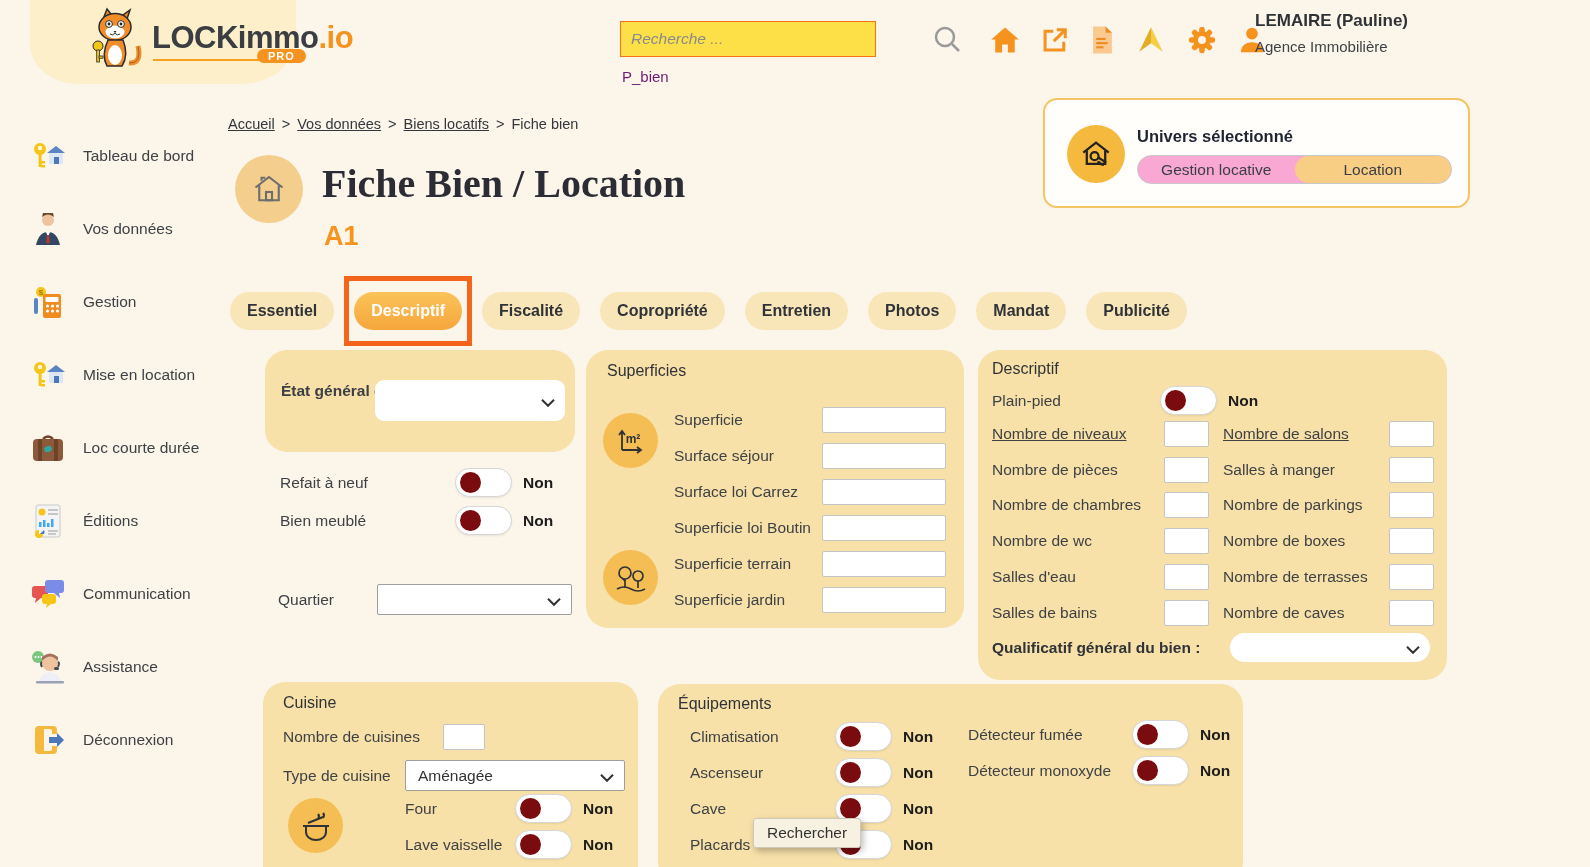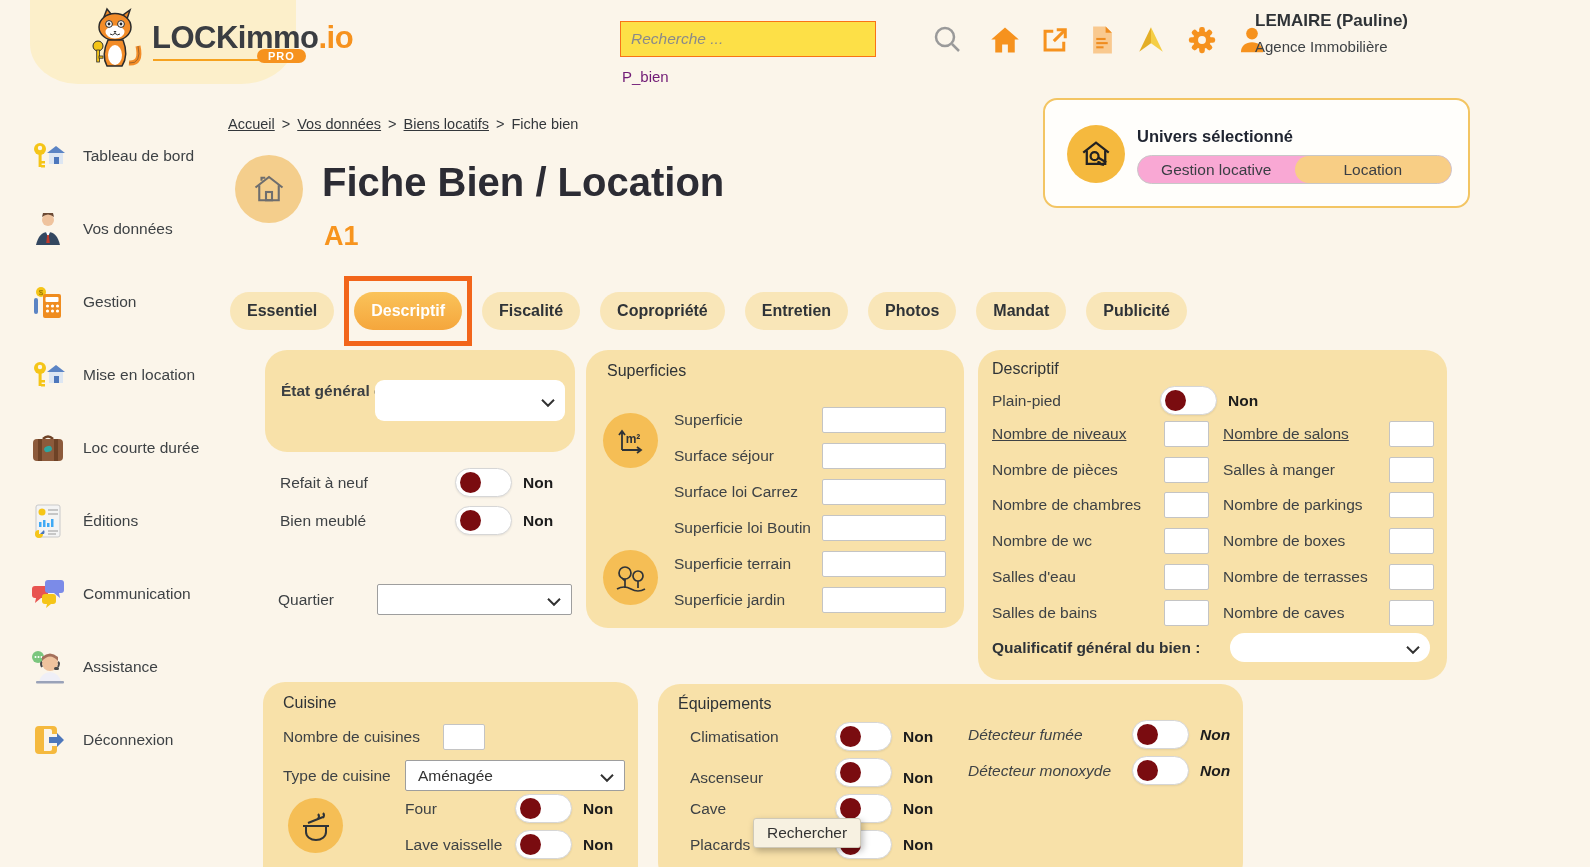--- a/index.html
+++ b/index.html
@@ -36,21 +36,21 @@
   .sidebar{position:absolute;left:30px;top:134px;display:flex;flex-direction:column;gap:29px;}
   .side-item{display:flex;align-items:center;gap:17px;height:44px;font-size:15.5px;cursor:pointer;}
   .side-ic{width:36px;height:38px;display:flex;align-items:center;justify-content:center;flex:none;}
 
   
   .breadcrumb{position:absolute;left:228px;top:116px;font-size:14.5px;color:#33373B;}
   .breadcrumb a{color:#33373B;text-decoration:underline;cursor:pointer;}
   .breadcrumb .sep{margin:0 7px;}
   .title-icon{position:absolute;left:235px;top:155px;width:68px;height:68px;border-radius:50%;
               background:#F4CE8C;display:flex;align-items:center;justify-content:center;}
-  .page-title{position:absolute;left:322px;top:160px;font-size:40px;font-weight:800;color:#2C2C34;margin:0;}
+  .page-title{position:absolute;left:322px;top:160px;font-size:40px;font-weight:800;color:#2C2C34;margin:0;font-family:Liberation Serif, serif;}
   .page-ref{position:absolute;left:324px;top:221px;font-size:27px;font-weight:800;color:#F7941E;}
 
   
   .univers{position:absolute;left:1043px;top:98px;width:427px;height:110px;background:#FFFEFB;
            border:2px solid #F3C563;border-radius:14px;box-sizing:border-box;}
   .univers-icon{position:absolute;left:22px;top:25px;width:58px;height:58px;border-radius:50%;
            background:#F5B93E;display:flex;align-items:center;justify-content:center;}
   .univers-title{position:absolute;left:92px;top:27px;font-weight:700;font-size:16.5px;color:#1F2430;}
   .univers-toggle{position:absolute;left:92px;top:55px;width:315px;height:29px;border:1px solid #C8C8C8;
            border-radius:15px;background:#f9a8d4;display:flex;box-sizing:border-box;}
@@ -127,21 +127,21 @@
   #cu-ic{left:25px;top:116px;}
   #cu-four{left:142px;top:112px;width:220px;}
   #cu-lave{left:142px;top:148px;width:220px;}
   .lbl-110{width:110px;flex:none;}
 
   
   #equip-panel{left:658px;top:684px;width:585px;height:200px;}
   #equip-panel .panel-title{left:20px;top:11px;}
   .eq-left{left:32px;width:290px;}
   .eq-left .lb{width:145px;flex:none;}
-  .eq-right{left:310px;width:300px;font-style:italic;}
+  .eq-right{left:310px;width:300px;}
   .eq-right .lb{width:164px;flex:none;}
 
   
   .tooltip{position:absolute;left:753px;top:818px;background:#F7F1E1;border:1px solid #CFC9B8;
            border-radius:3px;padding:5px 13px;font-size:15.5px;color:#333;
            box-shadow:2px 3px 7px rgba(0,0,0,.28);}
 </style>
 </head>
 <body>
 
@@ -604,21 +604,21 @@
 
   <div class="panel" id="equip-panel">
     <div class="panel-title">Équipements</div>
     <div class="frow eq-left" style="top:38px;">
         <span class="lb">Climatisation</span>
         <span class="toggle">
           <span class="knob"></span>
         </span>
         <span class="t-label">Non</span>
       </div>
-    <div class="frow eq-left" style="top:74px;align-items:flex-end;">
+    <div class="frow eq-left" style="top:74px;">
         <span class="lb">Ascenseur</span>
         <span class="toggle">
           <span class="knob"></span>
         </span>
         <span class="t-label">Non</span>
       </div>
     <div class="frow eq-left" style="top:110px;">
         <span class="lb">Cave</span>
         <span class="toggle">
           <span class="knob"></span>

